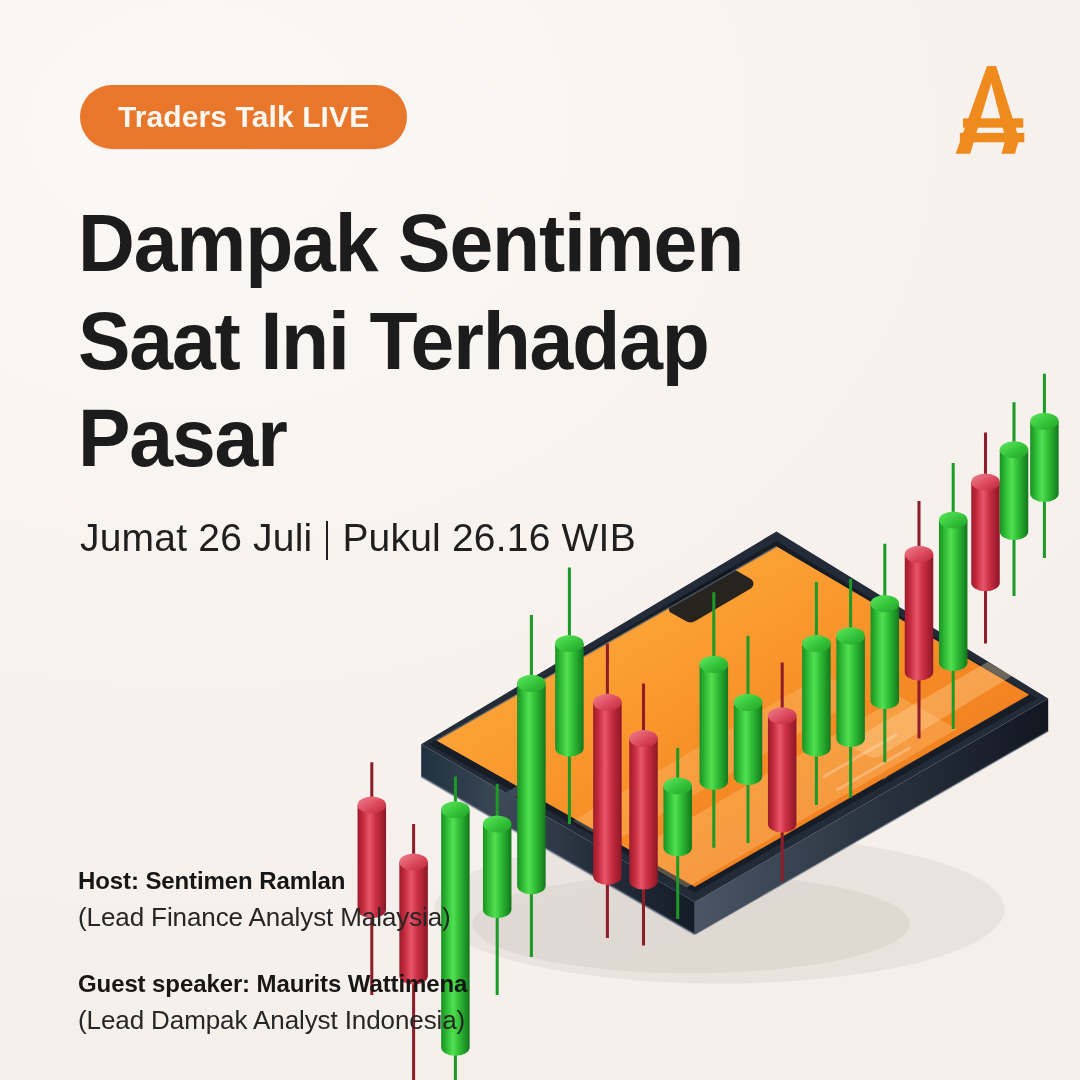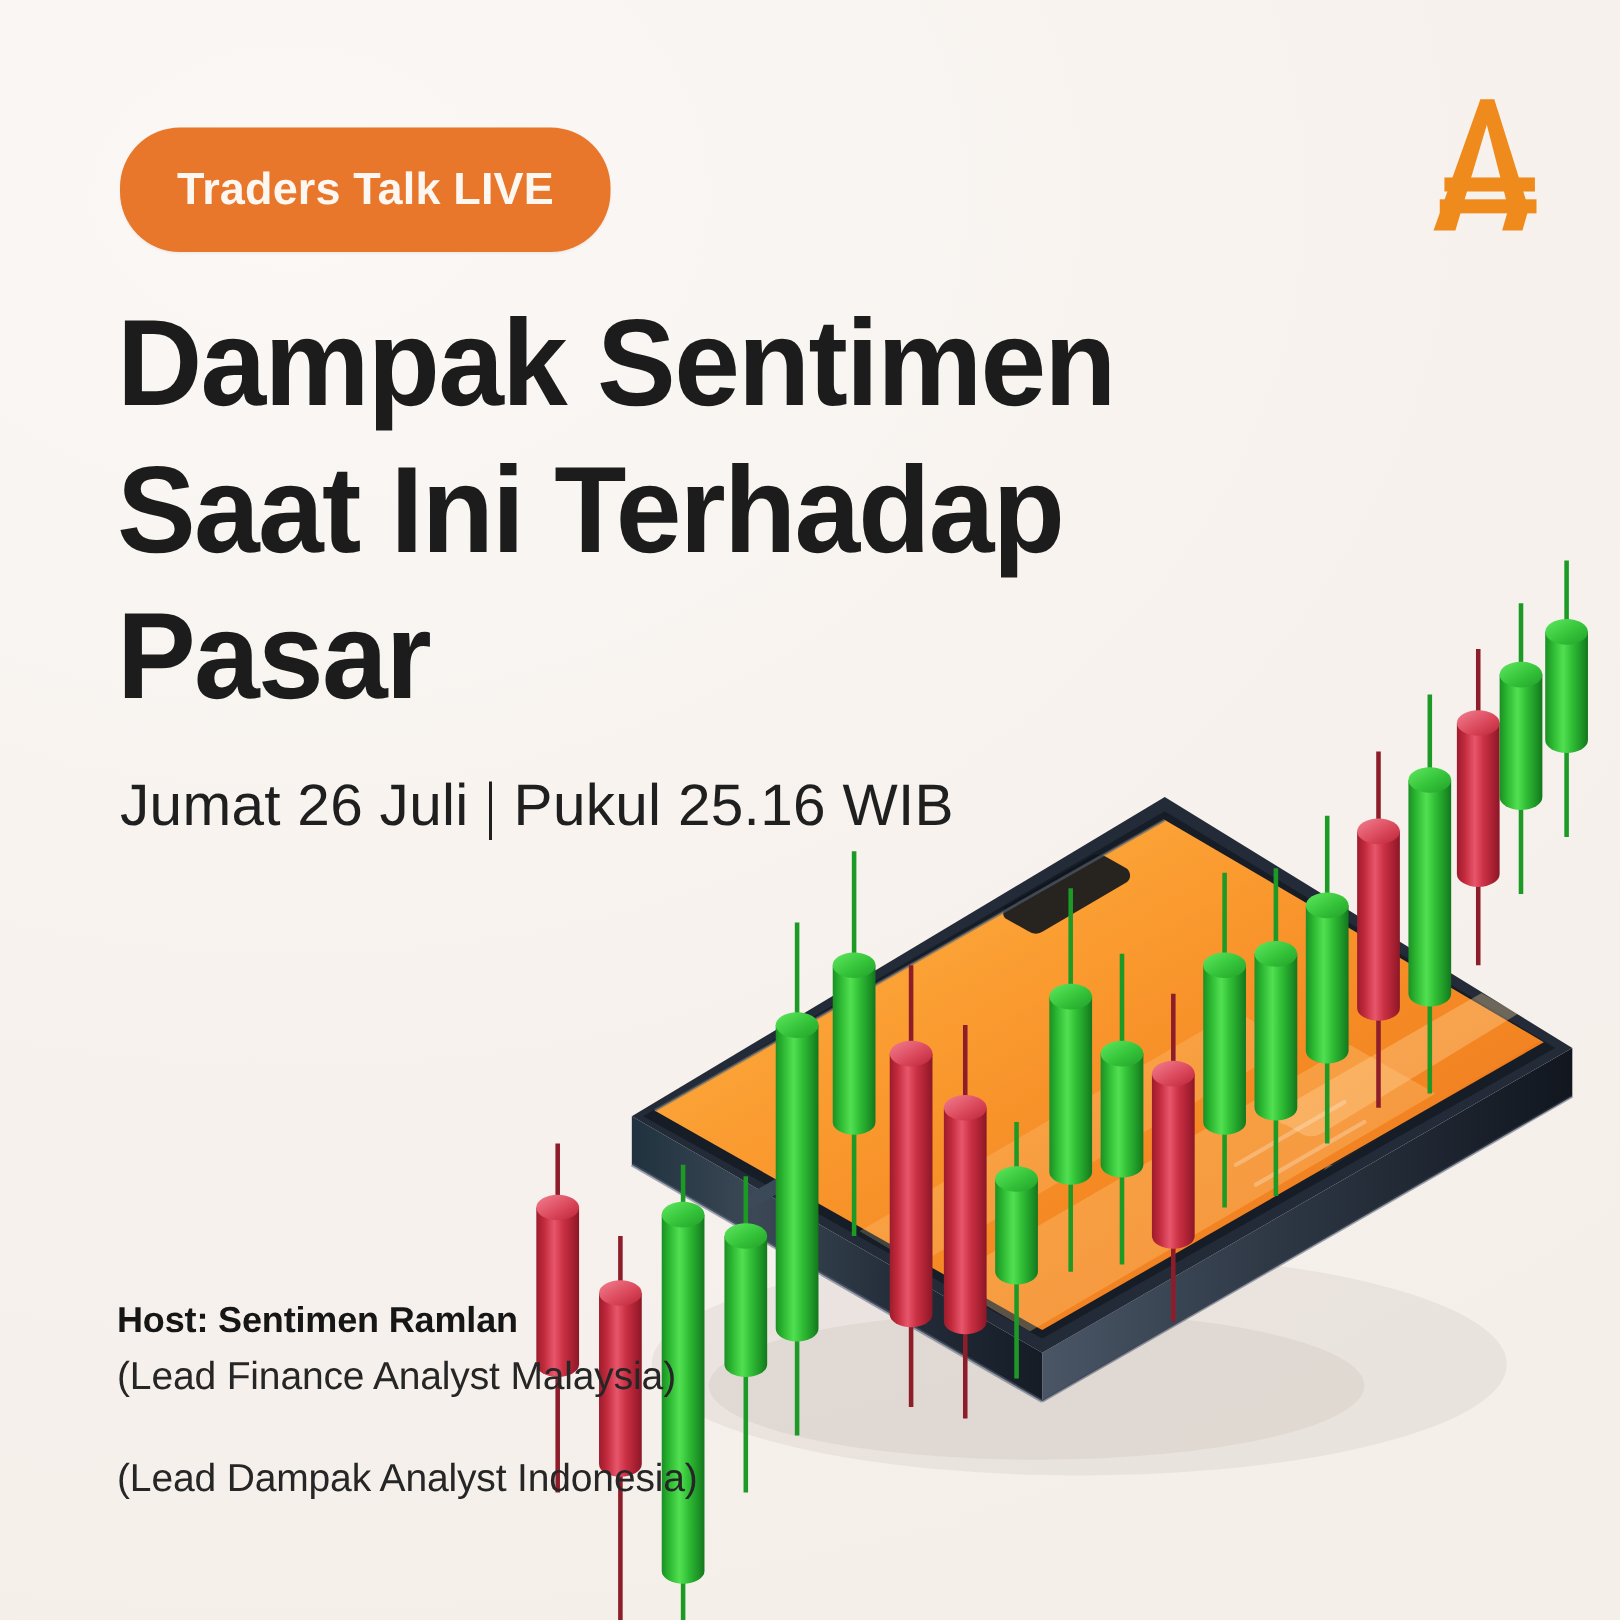--- a/index.html
+++ b/index.html
@@ -14,21 +14,21 @@
   
   .bg{position:absolute;inset:0;background:#f9f5f1;}
   .bg-warm{
     position:absolute;inset:0;
     background:radial-gradient(120% 90% at 18% 12%, #fbf8f5 0%, #f7f2ee 55%, #f4efe9 100%);
   }
 
   
   .badge{
     position:absolute;left:80px;top:85px;
-    height:83px;padding:0 38px;
+    height:64px;padding:0 38px;
     background:#e8772b;
     border-radius:40px;
     display:flex;align-items:center;justify-content:center;
     box-shadow:0 1px 2px rgba(0,0,0,.06);
   }
   .badge-label{
     color:#fdf7f2;font-size:30px;font-weight:bold;
     letter-spacing:.1px;white-space:nowrap;
     font-family:"Liberation Sans", sans-serif;
   }
@@ -327,26 +327,27 @@
 
   <div class="headline">
     <div>Dampak Sentimen</div>
     <div>Saat Ini Terhadap</div>
     <div>Pasar</div>
   </div>
 
   <div class="dateline">
     <span>Jumat 26 Juli</span>
     <span class="date-sep"></span>
-    <span>Pukul 25.16 WIB</span>
+    <span>Pukul 26.16 WIB</span>
   </div>
 
   <div class="credits">
     <div class="credit-block">
       <div class="credit-name">Host: Sentimen Ramlan</div>
       <div class="credit-role">(Lead Finance Analyst Malaysia)</div>
     </div>
     <div class="credit-block">
+      <div class="credit-name">Guest speaker: Maurits Wattimena</div>
       <div class="credit-role">(Lead Dampak Analyst Indonesia)</div>
     </div>
   </div>
 
 </div>
 
 </body></html>

